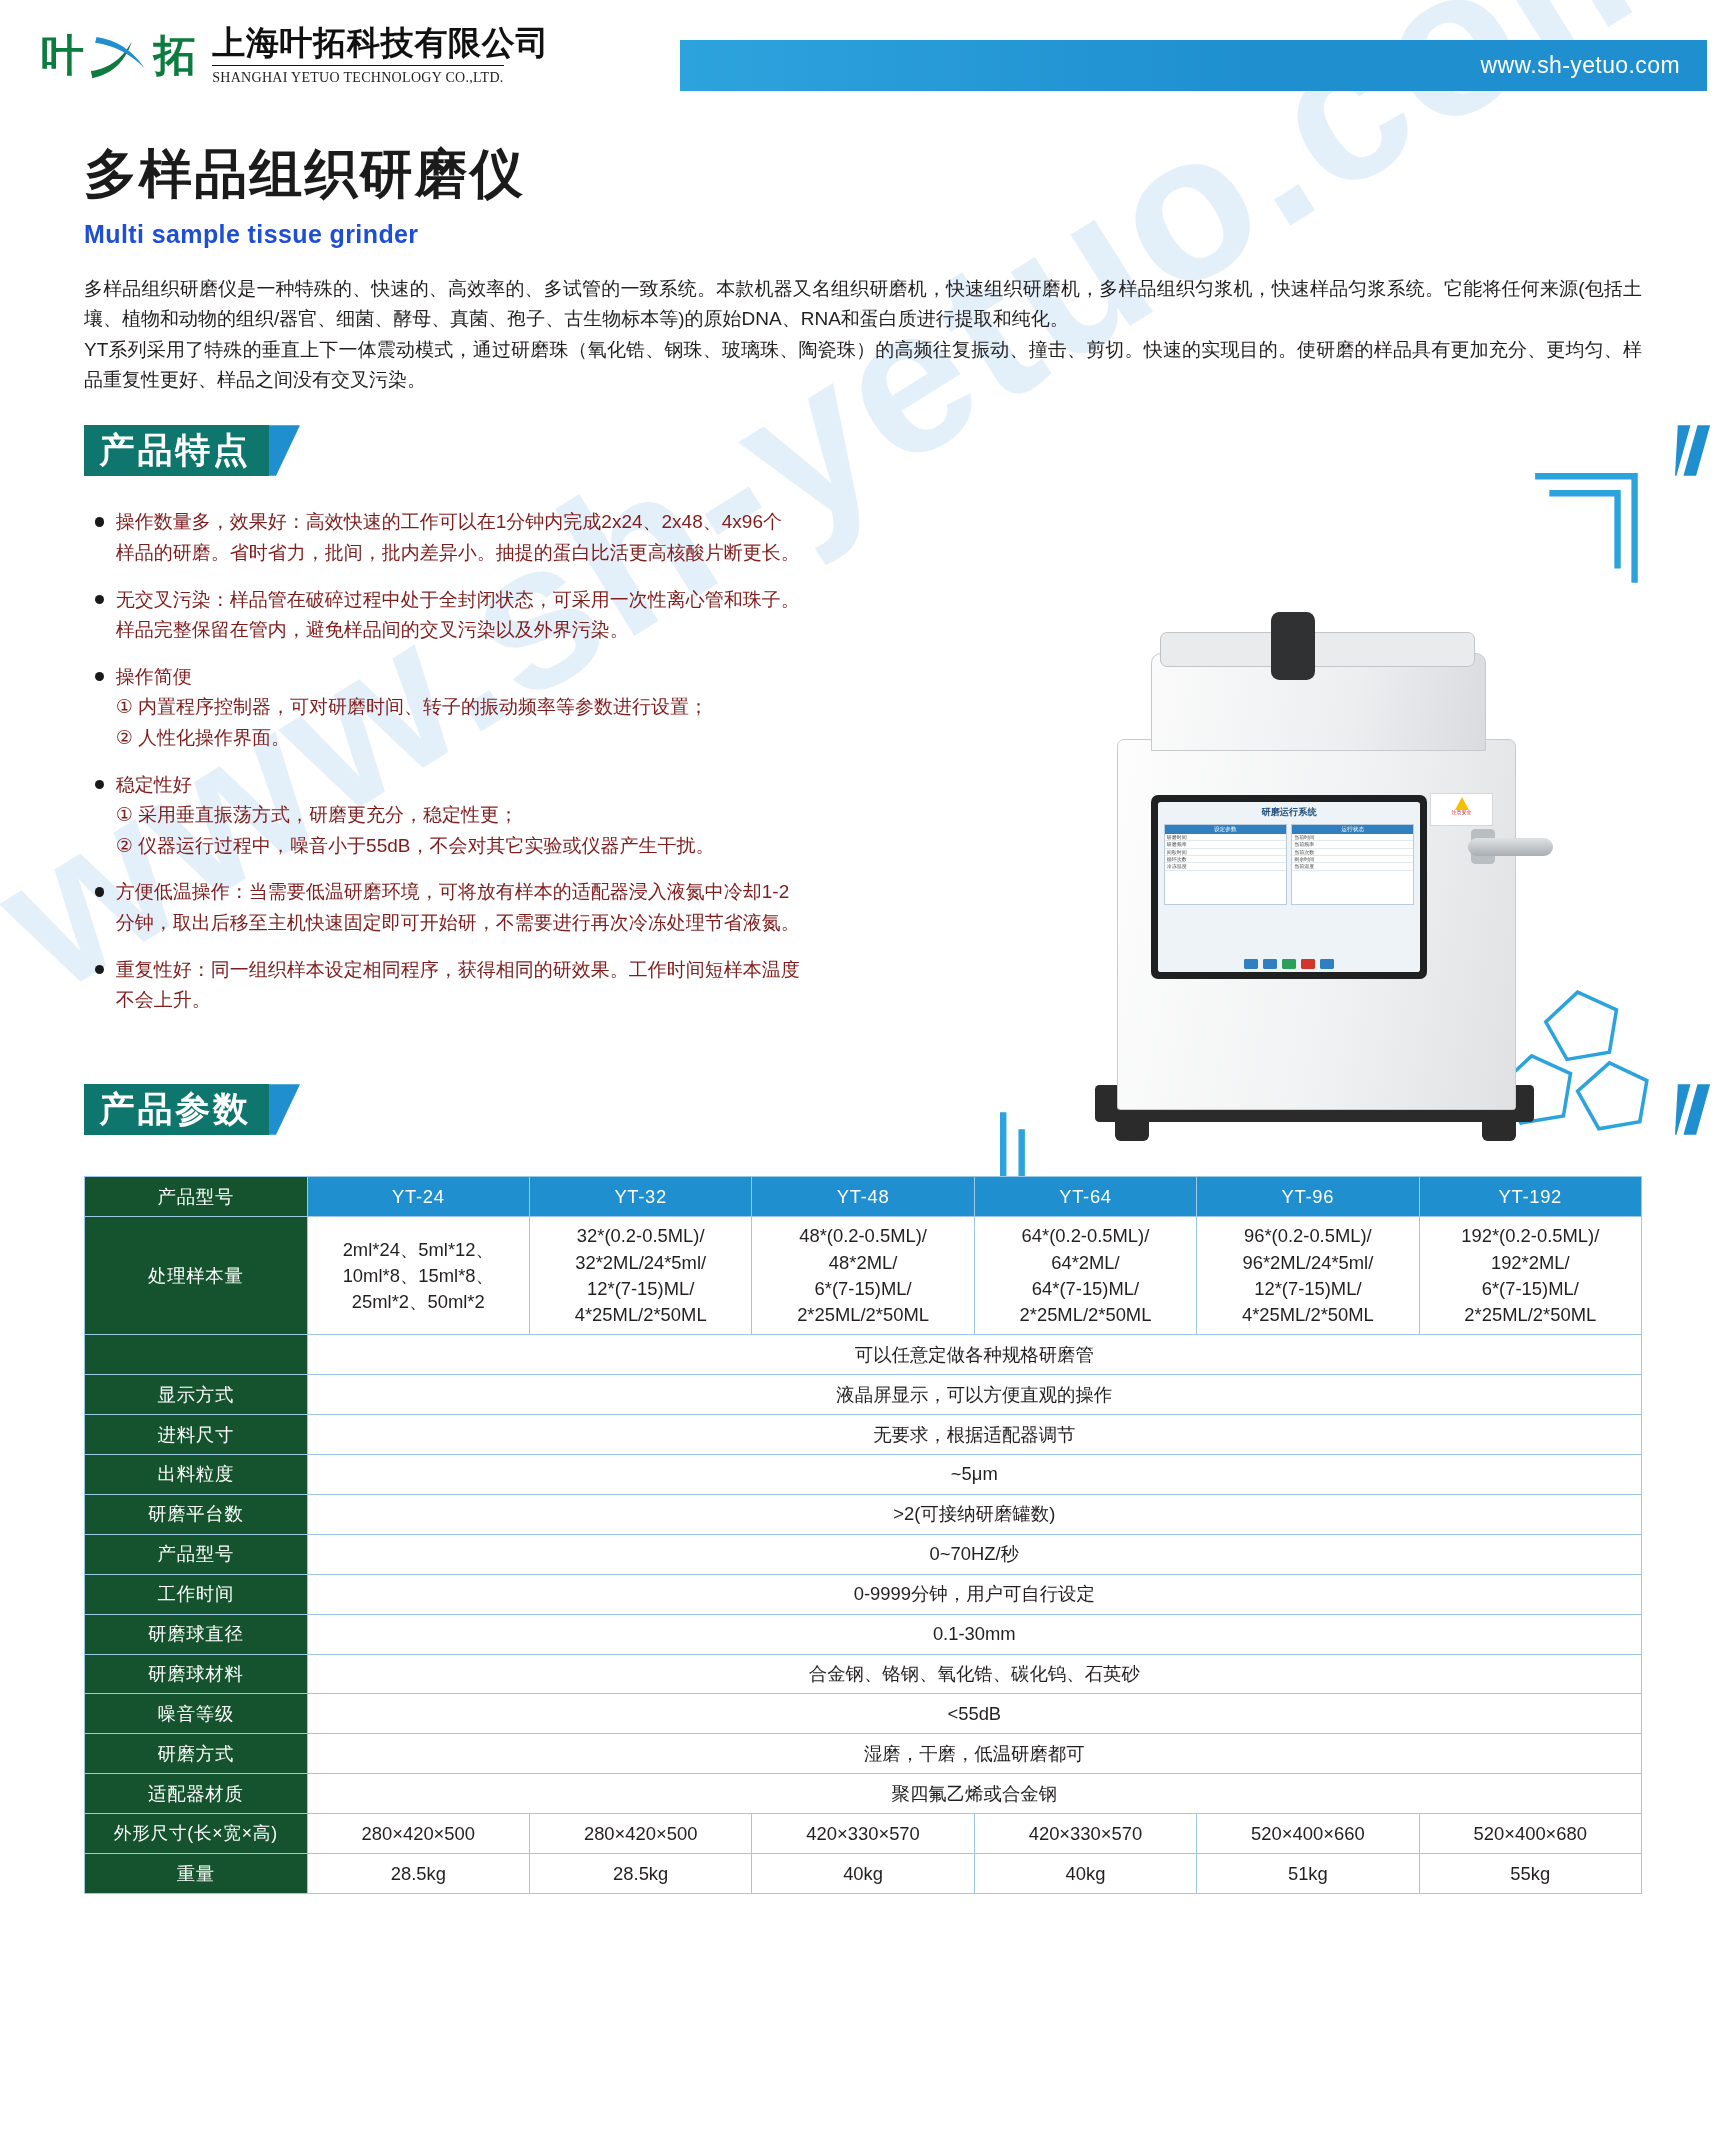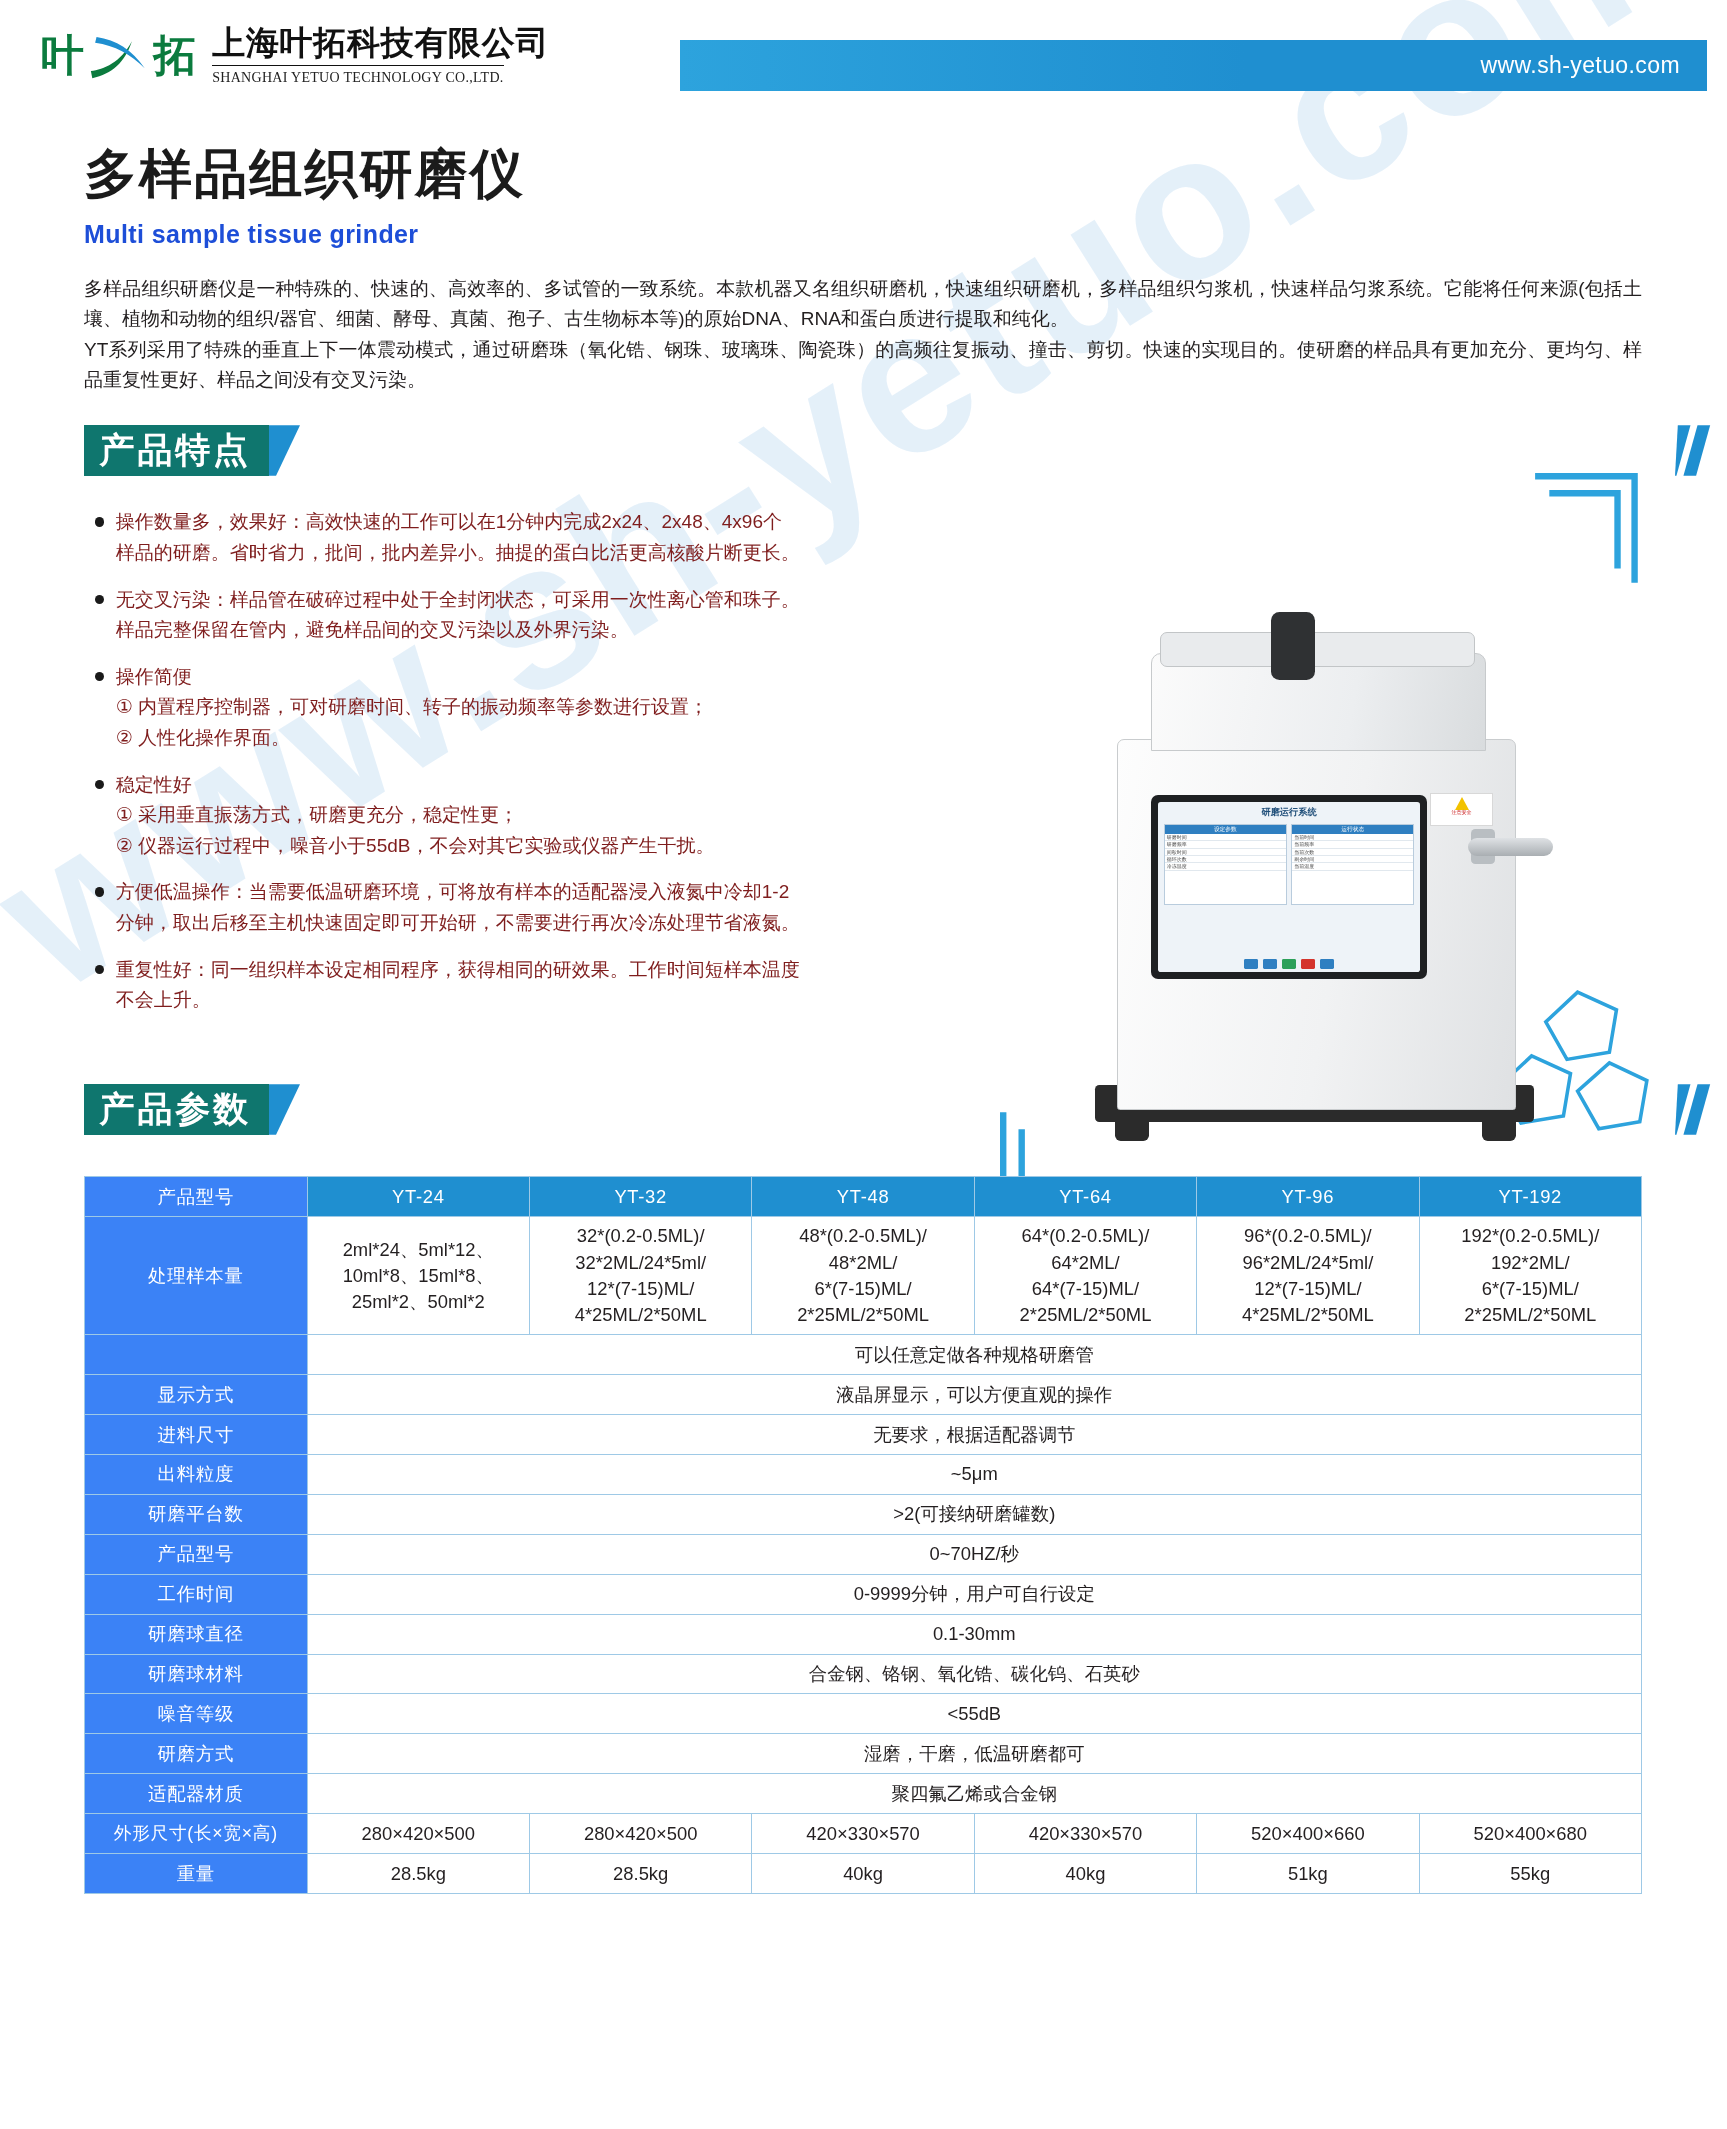--- a/index.html
+++ b/index.html
@@ -161,21 +161,21 @@
   table.params{
     border-collapse:collapse;width:100%;table-layout:fixed;
     font-size:18.4px;color:#231f20;background:rgba(255,255,255,.0);
   }
   table.params td,table.params th{
     border:0.7px solid #9ec9e6;
     text-align:center;vertical-align:middle;padding:6.4px 4.3px;
     line-height:1.42;
   }
   table.params .lbl{
-    background:#3b82f6;color:#fff;font-weight:400;width:213px;letter-spacing:0.7px;
+    background:#14532d;color:#fff;font-weight:400;width:213px;letter-spacing:0.7px;
   }
   table.params .hd{
     background:#1f8fd0;color:#fff;letter-spacing:0.7px;
   }
   table.params .val{background:#ffffff;}
   .small-lbl{font-size:17.7px;}
 </style>
 </head>
 <body>
 

